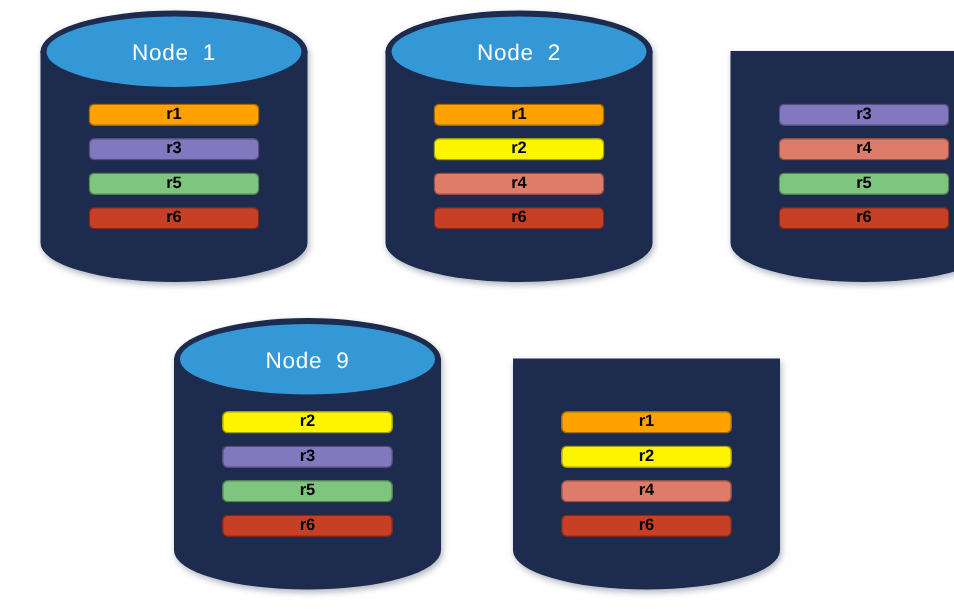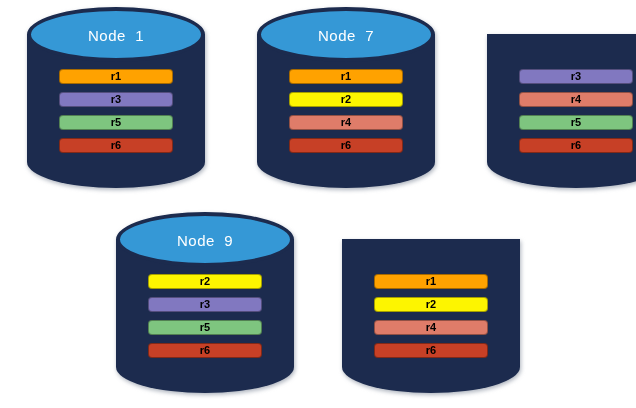--- a/index.html
+++ b/index.html
@@ -106,21 +106,21 @@
           <div class="bar" style="background: rgb(255, 162, 0);">r1</div>
           <div class="bar" style="background: rgb(129, 120, 192);">r3</div>
           <div class="bar" style="background: rgb(126, 197, 127);">r5</div>
           <div class="bar" style="background: rgb(199, 64, 38);">r6</div>
         </div>
   </div>
       <div class="node" style="--body-color: #1C2B4E; --top-color: #3598D6;">
     <div class="cyl">
       <div class="cyl-body"></div>
       <div class="cyl-top">
-        <span class="node-title">Node  7</span>
+        <span class="node-title">Node  2</span>
       </div>
     </div>
     <div class="bars">
           <div class="bar" style="background: rgb(255, 162, 0);">r1</div>
           <div class="bar" style="background: rgb(253, 245, 0);">r2</div>
           <div class="bar" style="background: rgb(223, 124, 105);">r4</div>
           <div class="bar" style="background: rgb(199, 64, 38);">r6</div>
         </div>
   </div>
       <div class="node" style="--body-color: #1C2B4E; --top-color: #3598D6;">

